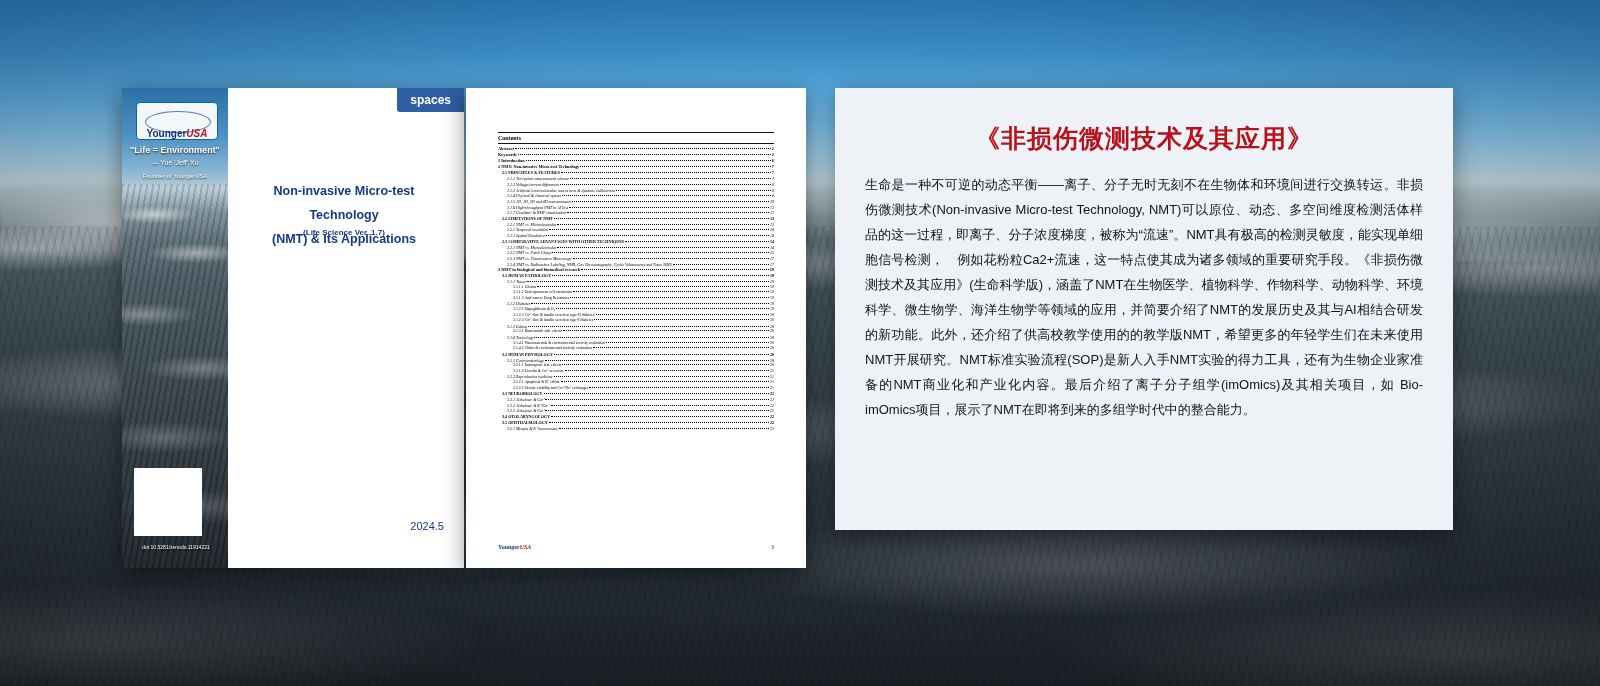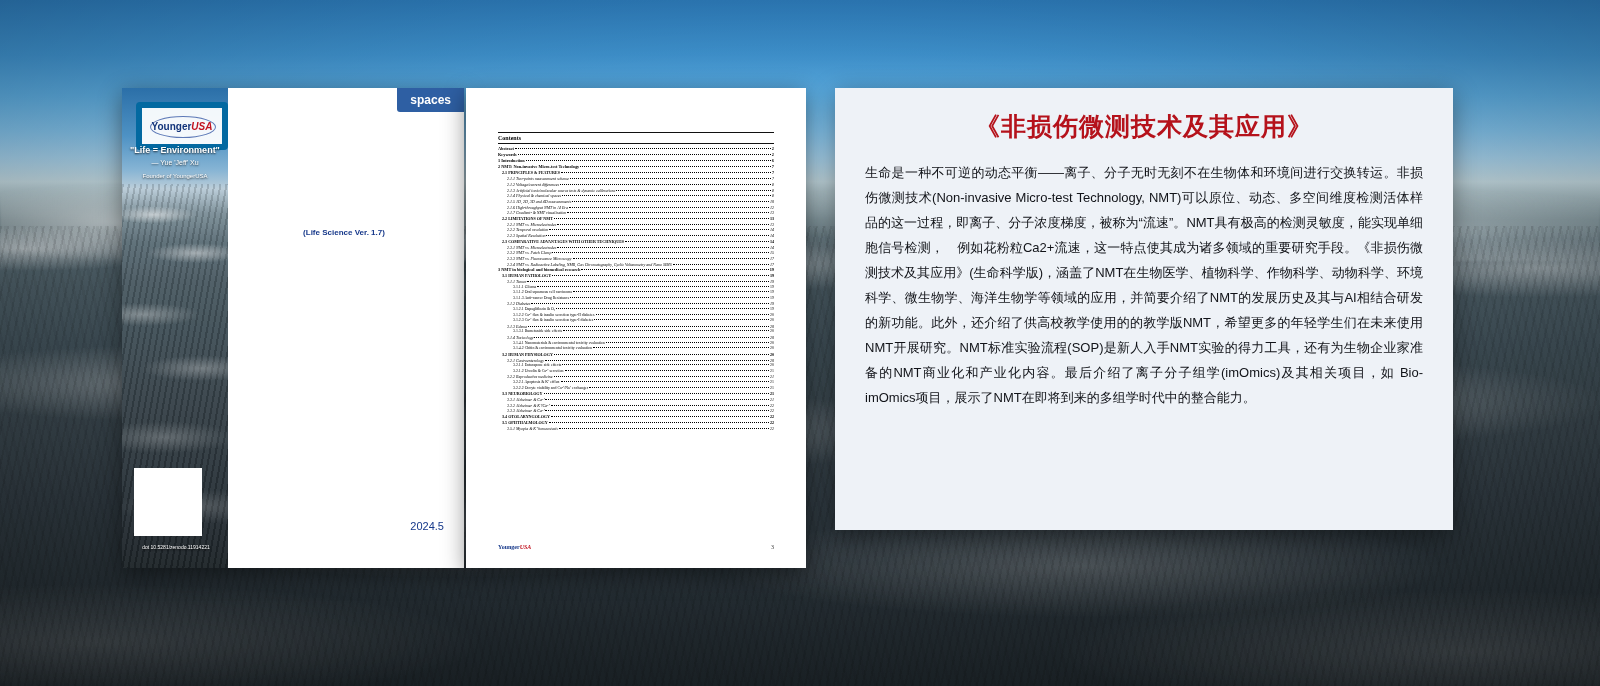--- a/index.html
+++ b/index.html
@@ -134,25 +134,25 @@
       radial-gradient(ellipse 110px 24px at 40% 66%, rgba(255,255,255,0.22), rgba(255,255,255,0) 66%),
       radial-gradient(ellipse 120px 26px at 70% 84%, rgba(255,255,255,0.18), rgba(255,255,255,0) 66%),
       repeating-linear-gradient(100deg, rgba(0,0,0,0.14) 0px, rgba(0,0,0,0.14) 2px, rgba(255,255,255,0.04) 2px, rgba(255,255,255,0.04) 6px);
   }
   .cover-logo {
     position: absolute;
     left: 14px;
     top: 14px;
     width: 80px;
     height: 36px;
-    border: 6px solid #0369a1;
+    border: 1px solid #0369a1;
     border-radius: 4px;
     background: rgba(255,255,255,0.94);
     display: flex;
-    align-items: center;
+    align-items: flex-end;
     justify-content: center;
   }
   .cover-logo-text {
     font-size: 10px;
     font-weight: bold;
     color: #11337a;
     letter-spacing: 0;
     position: relative;
     z-index: 2;
   }
@@ -332,21 +332,21 @@
     background: #eef2f7;
     box-shadow: 0 6px 24px rgba(0,0,0,0.40);
     padding: 22px 30px 20px 30px;
     box-sizing: border-box;
   }
   .panel-title {
     color: #b5121b;
     font-weight: bold;
     font-size: 25px;
     text-align: center;
-    margin: 0 0 18px 0;
+    margin: 12px 0 18px 0;
     letter-spacing: 1px;
   }
   .panel-body {
     color: #111318;
     font-size: 13px;
     line-height: 1.92;
     text-align: justify;
     font-weight: normal;
   }
 </style>
@@ -376,20 +376,24 @@
       <div>"Life = Environment"</div>
       <div class="sub">— Yue 'Jeff' Xu</div>
       <div class="founder">Founder of YoungerUSA</div>
     </div>
 
     <div class="qr"></div>
     <div class="qr-caption">dot 10.5281/zenodo.11914221</div>
 
     <div class="ebook-badge">spaces</div>
 
+    <div class="cover-title">
+      <div>Non-invasive Micro-test Technology</div>
+      <div>(NMT) &amp; Its Applications</div>
+    </div>
     <div class="cover-sub">(Life Science    Ver. 1.7)</div>
     <div class="cover-date">2024.5</div>
   </div>
 
   <div class="toc-page">
     <div class="toc-inner">
       <div class="toc-rule-top"></div>
       <div class="toc-heading">Contents</div>
       <div class="toc-rule-bottom"></div>
       <div class="toc-list" id="toc-list">

